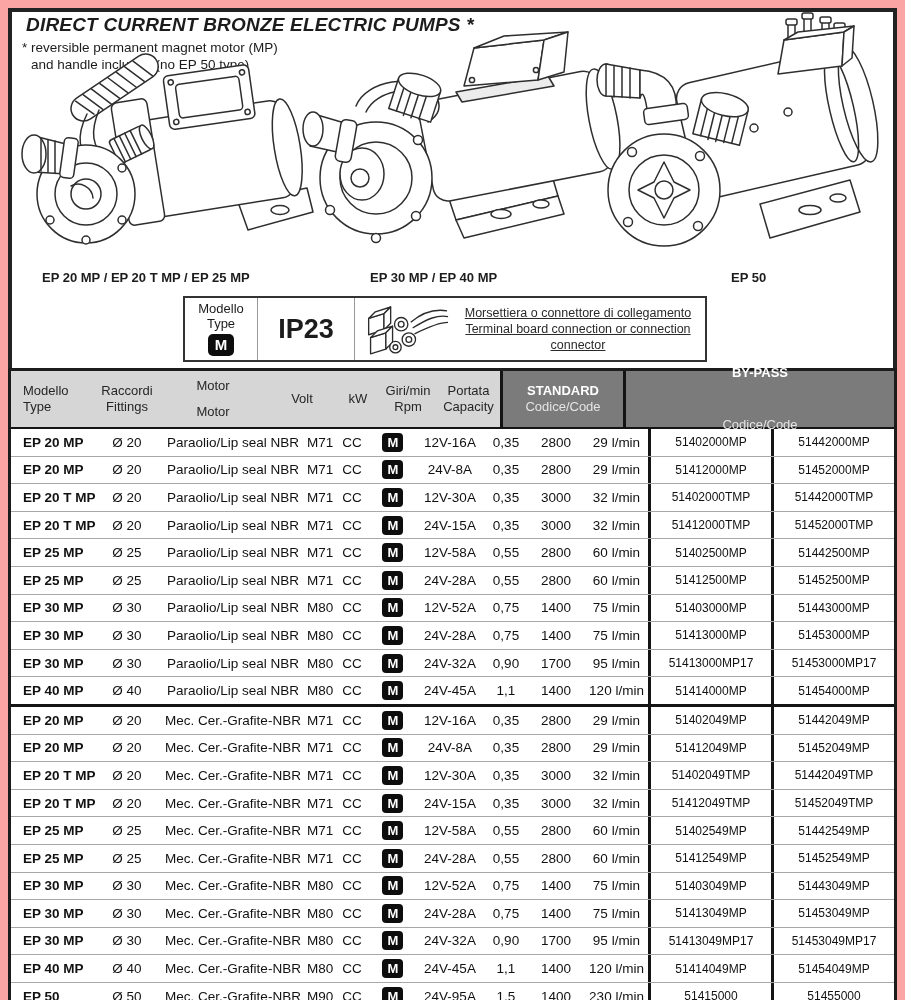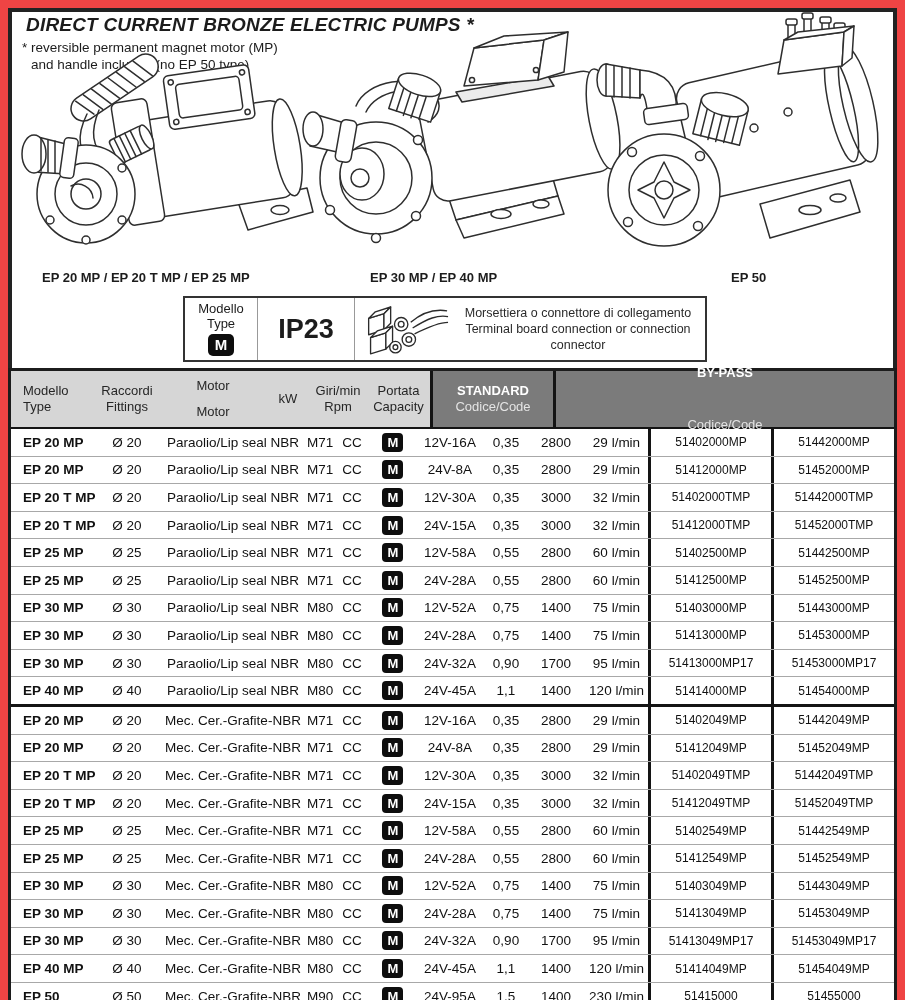--- a/index.html
+++ b/index.html
@@ -1,18 +1,18 @@
 <!DOCTYPE html>
 <html><head>
 <meta charset="utf-8">
 <style>
   html,body { margin:0; padding:0; background:#ffffff; }
   .page {
     position:relative; width:905px; height:1000px; overflow:hidden;
-    background:#ef4444; color:#1c1c1c;
+    background:#fca5a5; color:#1c1c1c;
     font-family:"Liberation Sans", sans-serif;
   }
   
   .frame {
     position:absolute; left:8px; top:8px; width:889px; height:360px;
     box-sizing:border-box; border:4px solid #222; border-bottom:none;
     background:#fff;
   }
   .title {
     position:absolute; left:26px; top:14px;
@@ -34,21 +34,21 @@
   
   .info-box {
     position:absolute; left:183px; top:296px; width:524px; height:66px;
     box-sizing:border-box; border:2px solid #333; background:#fff;
     display:flex; align-items:stretch;
   }
   .info-cell { display:flex; flex-direction:column; align-items:center; justify-content:center; }
   .info-model { width:72px; border-right:1px solid #999; font-size:13px; line-height:1.15; }
   .info-ip { width:96px; border-right:1px solid #999; font-size:27px; font-weight:bold; }
   .info-conn { flex:1; flex-direction:row; gap:8px; padding:0 6px; }
-  .conn-text { flex:1; text-align:center; font-size:12.5px; line-height:1.3; color:#2a2a2a; }
+  .conn-text { flex:1; text-align:center; font-size:12.5px; line-height:1.3; color:#2a2a2a;text-decoration:underline; }
 
   .m-badge {
     display:inline-block; width:21px; height:19px; background:#0d0d0d; color:#fff;
     font-weight:bold; font-size:13px; line-height:19px; text-align:center;
     border-radius:4px; margin:0 auto;
   }
   .m-badge.big { width:26px; height:22px; line-height:22px; font-size:15px; border-radius:5px; margin-top:2px; }
 
   
   .ptable {
@@ -290,20 +290,23 @@
           <span class="l2">Type</span>
         </div>
       <div class="th c2">
           <span class="l1">Raccordi</span>
           <span class="l2">Fittings</span>
         </div>
       <div class="th c4">
           <span class="l1">Motor</span>
           <span class="l2">Motor</span>
         </div>
+      <div class="th c5">
+          <span class="l1">Volt</span>
+        </div>
       <div class="th c6">
           <span class="l1">kW</span>
         </div>
       <div class="th c7">
           <span class="l1">Giri/min</span>
           <span class="l2">Rpm</span>
         </div>
       <div class="th c8">
           <span class="l1">Portata</span>
           <span class="l2">Capacity</span>

